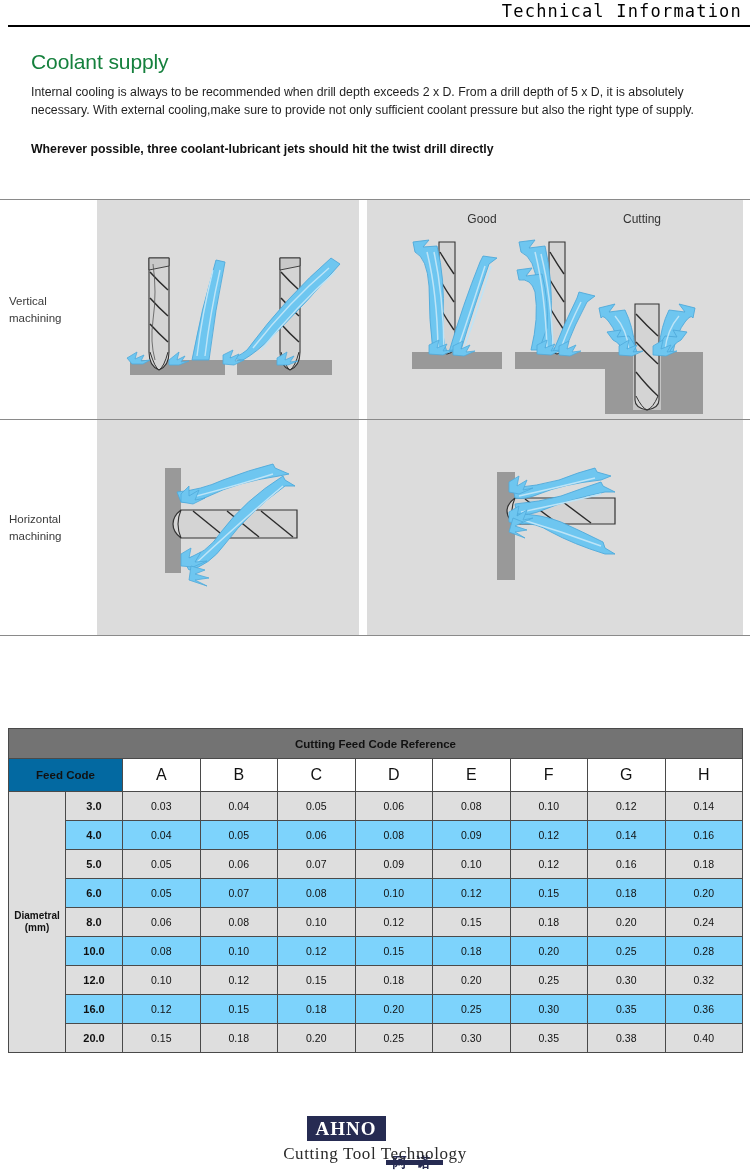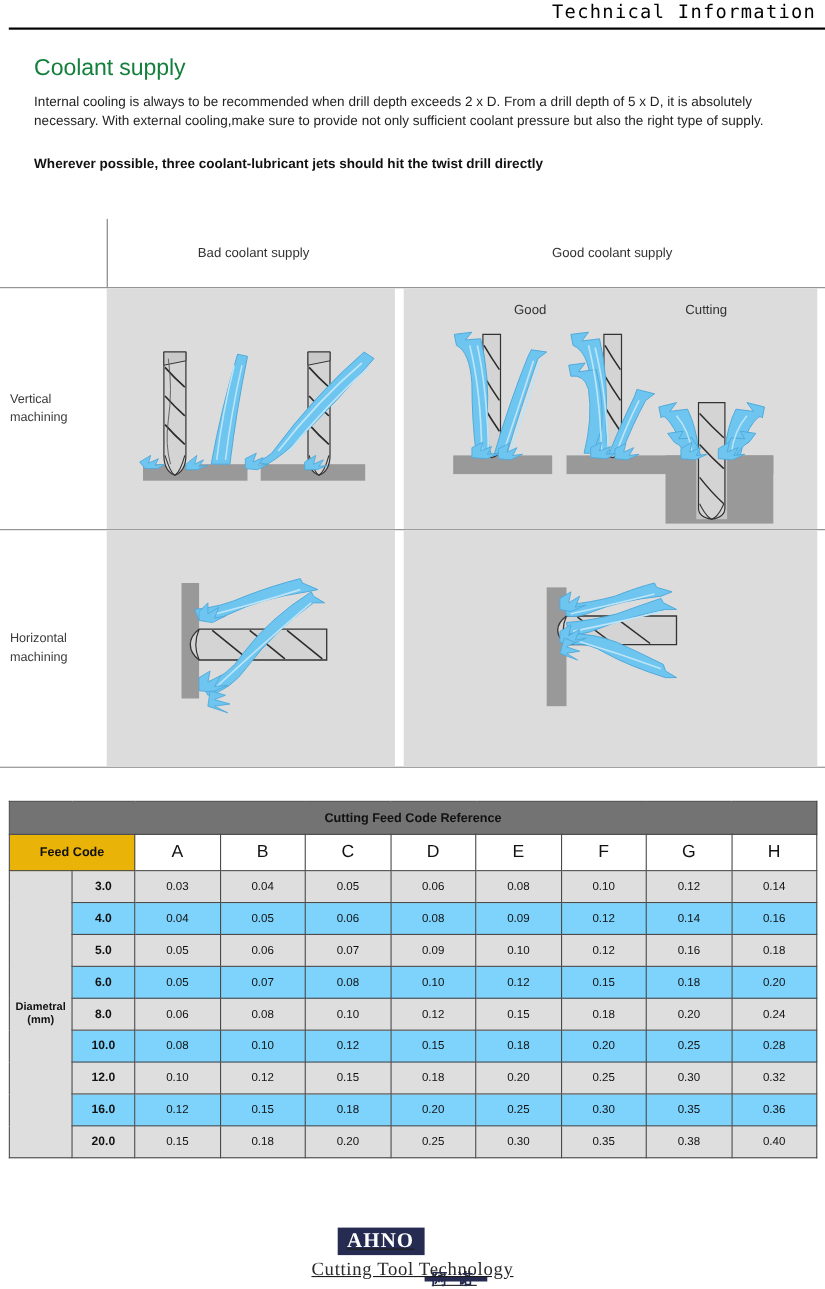--- a/index.html
+++ b/index.html
@@ -94,38 +94,38 @@
     border: 1px solid #4a4a4a;
     text-align: center; vertical-align: middle;
   }
   table.feed th.tbl-title {
     height: 30px; font-size: 11.5px; font-weight: bold; background: #737373;
   }
   table.feed th.col-head {
     height: 33px; font-size: 16px; font-weight: normal; background: #fff;
   }
   table.feed th.feed-code-head {
-    height: 33px; font-size: 11.5px; font-weight: bold; background: #eab308;
+    height: 33px; font-size: 11.5px; font-weight: bold; background: #0369a1;
   }
   table.feed td.diam-label {
     width: 57px; font-size: 10px; font-weight: bold; background: #fff;
     line-height: 1.25; padding: 0 2px;
   }
   table.feed td.dia {
     width: 57px; font-size: 11px; font-weight: bold;
   }
   table.feed td.val { font-size: 10.5px; }
   table.feed tr.shaded td { background: #dedede; }
   table.feed tr.plain td { background: #7dd3fc; }
   table.feed tbody td { height: 29px; }
 
   
   .logo-wrap {
     position: absolute; left: 0; top: 1116px; width: 750px;
-    display: flex; flex-direction: column; align-items: center; text-decoration: underline;
+    display: flex; flex-direction: column; align-items: center;
   }
   .logo-mark { display: flex; align-items: stretch; height: 25px; }
   .logo-en {
     background: #262b52; color: #fff; font-family: "Liberation Serif", serif;
     font-size: 19px; font-weight: bold; letter-spacing: 1px;
     padding: 0 9px; display: flex; align-items: center;
   }
   .logo-cn-box {
     background: #262b52; padding: 2.5px 3px 2.5px 0;
     display: flex; align-items: center; margin-top: 44px;
@@ -149,27 +149,20 @@
 <div class="header-rule"></div>
 
 <div class="intro">
   <h1>Coolant supply</h1>
   <p class="body">Internal cooling is always to be recommended when drill depth exceeds 2 x D. From a drill depth of 5 x D, it is absolutely necessary. With external cooling,make sure to provide not only sufficient coolant pressure but also the right type of supply.</p>
   <p class="lead">Wherever possible, three coolant-lubricant jets should hit the twist drill directly</p>
 </div>
 
 <div class="grid">
 
-  <div class="grid-row grid-head">
-    <div class="row-label"></div>
-    <div class="panes">
-      <div class="pane pane-bad">Bad coolant supply</div>
-      <div class="pane pane-good">Good coolant supply</div>
-    </div>
-  </div>
   <div class="hrule"></div>
 
   <div class="grid-row illus-row row-vert">
     <div class="row-label">
       <span>
         <span>Vertical</span><br>
         <span>machining</span>
       </span>
     </div>
     <div class="panes">

